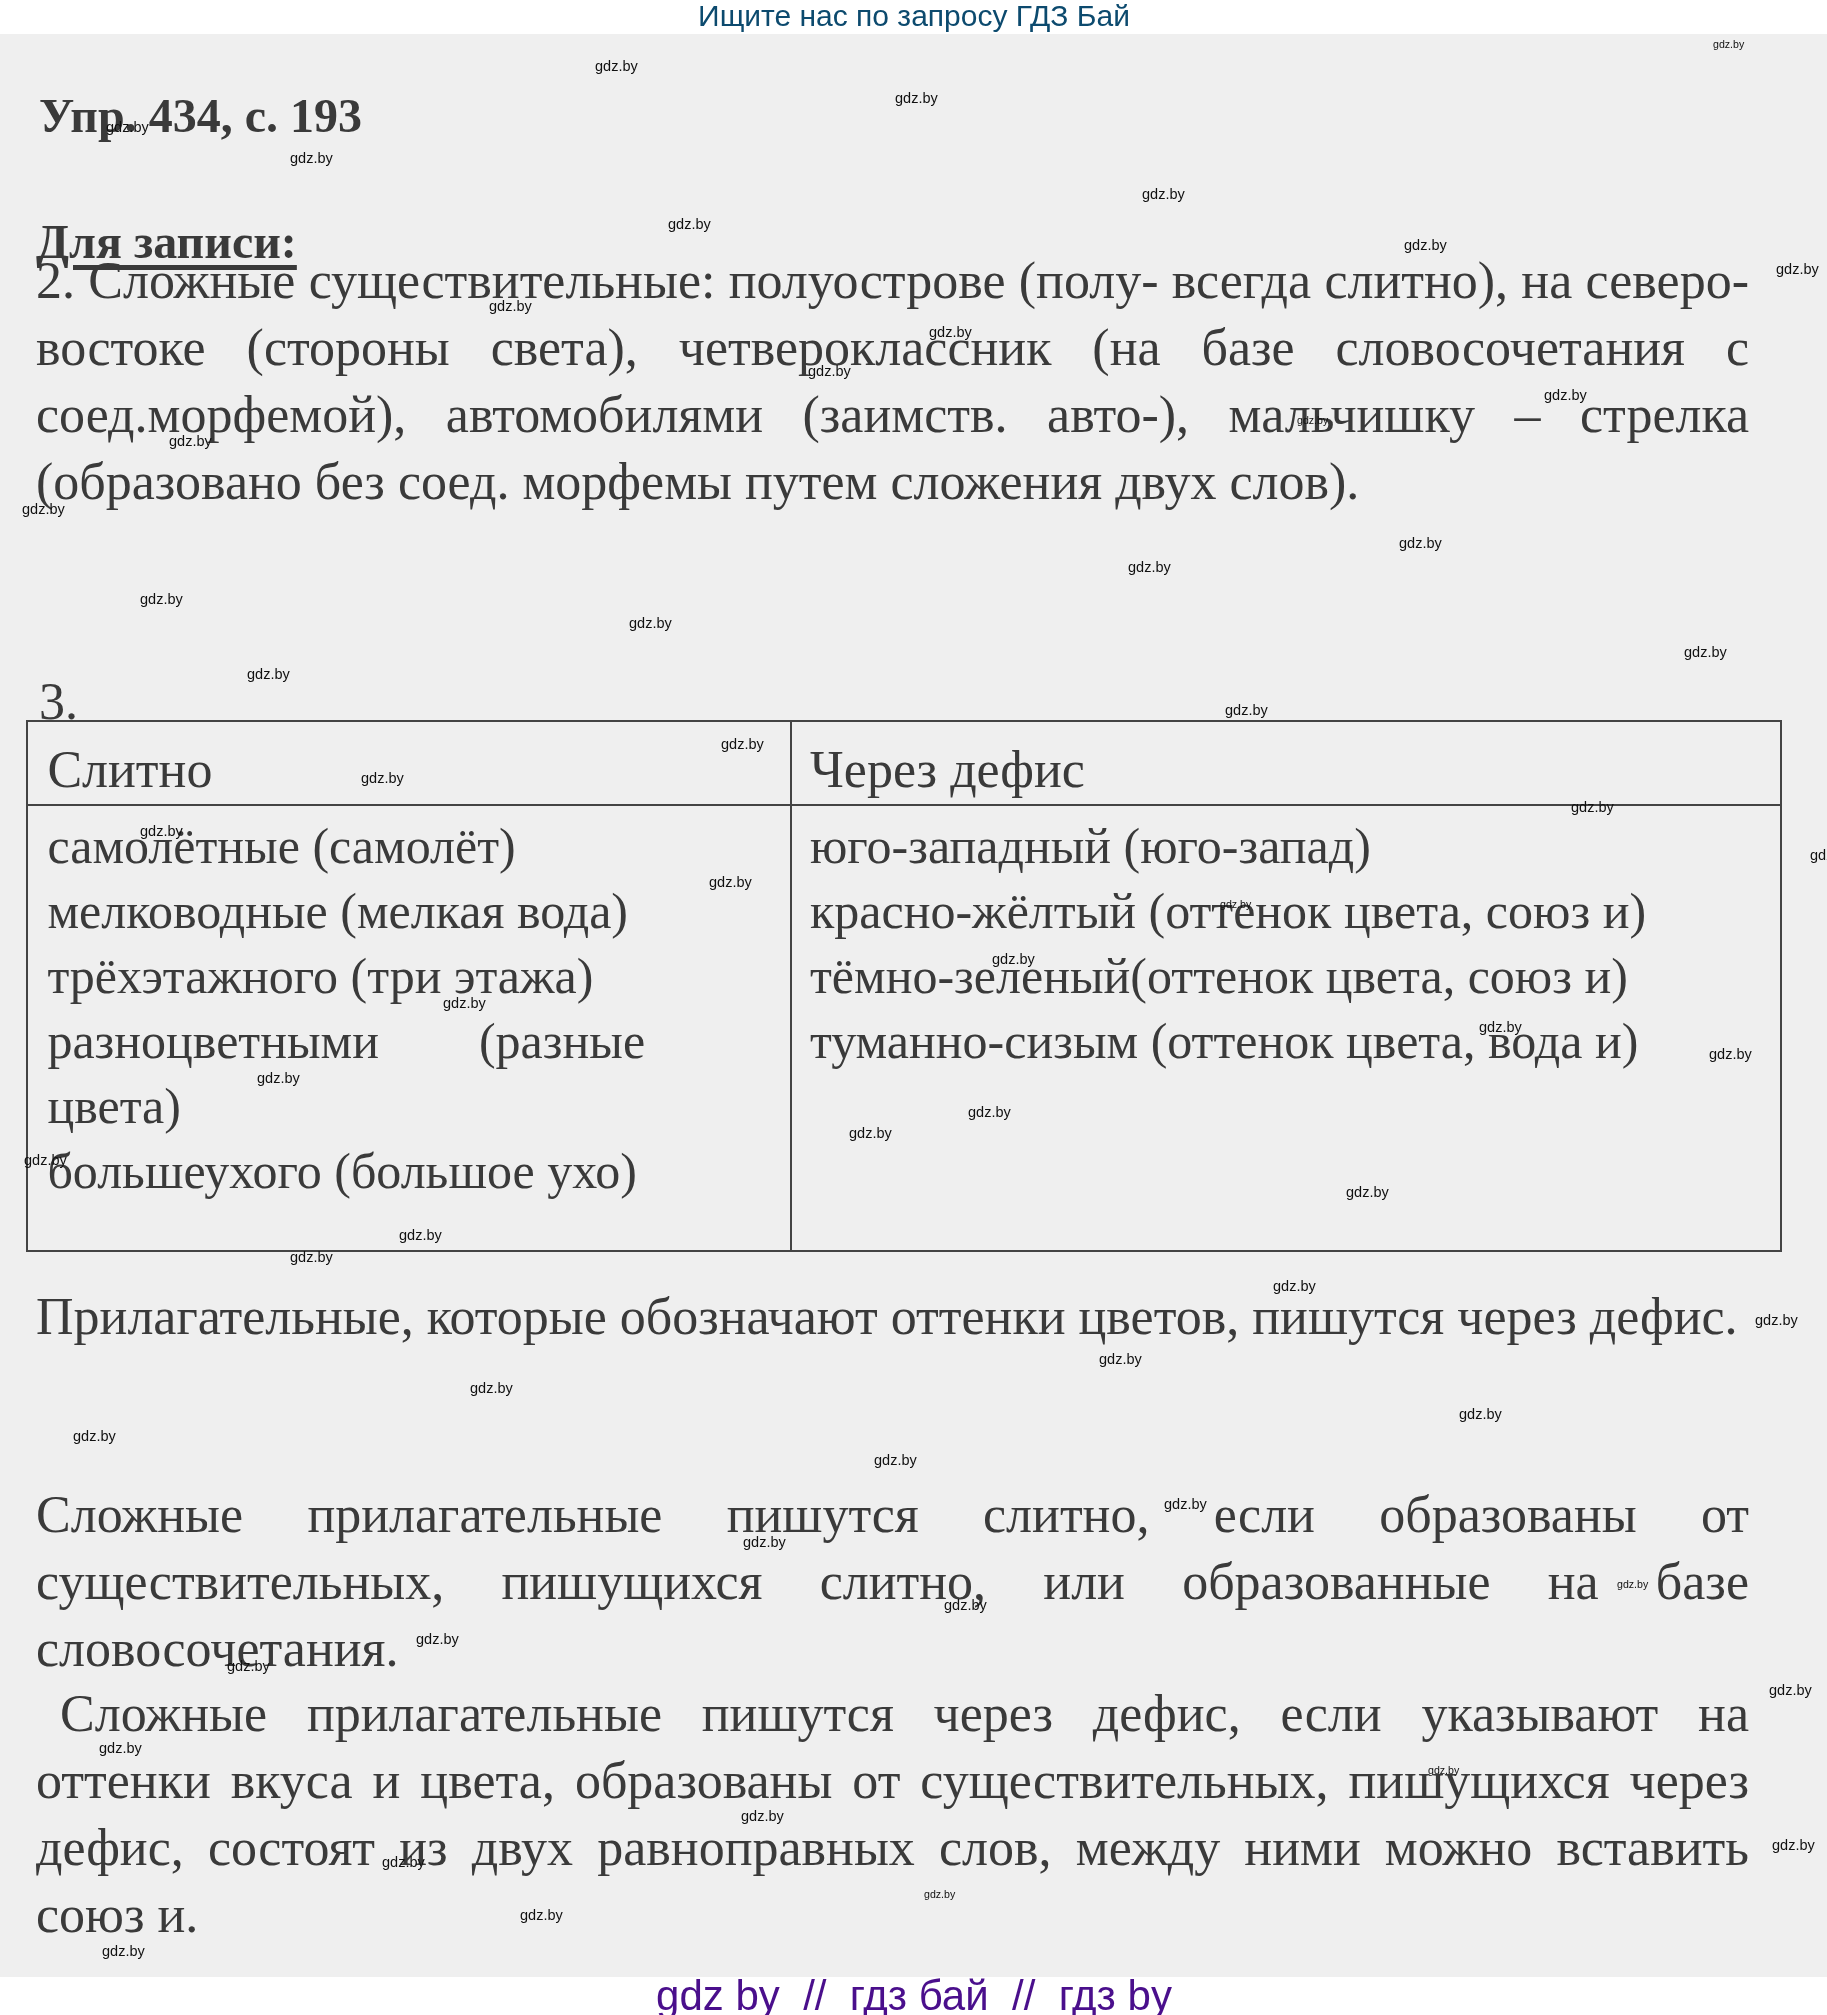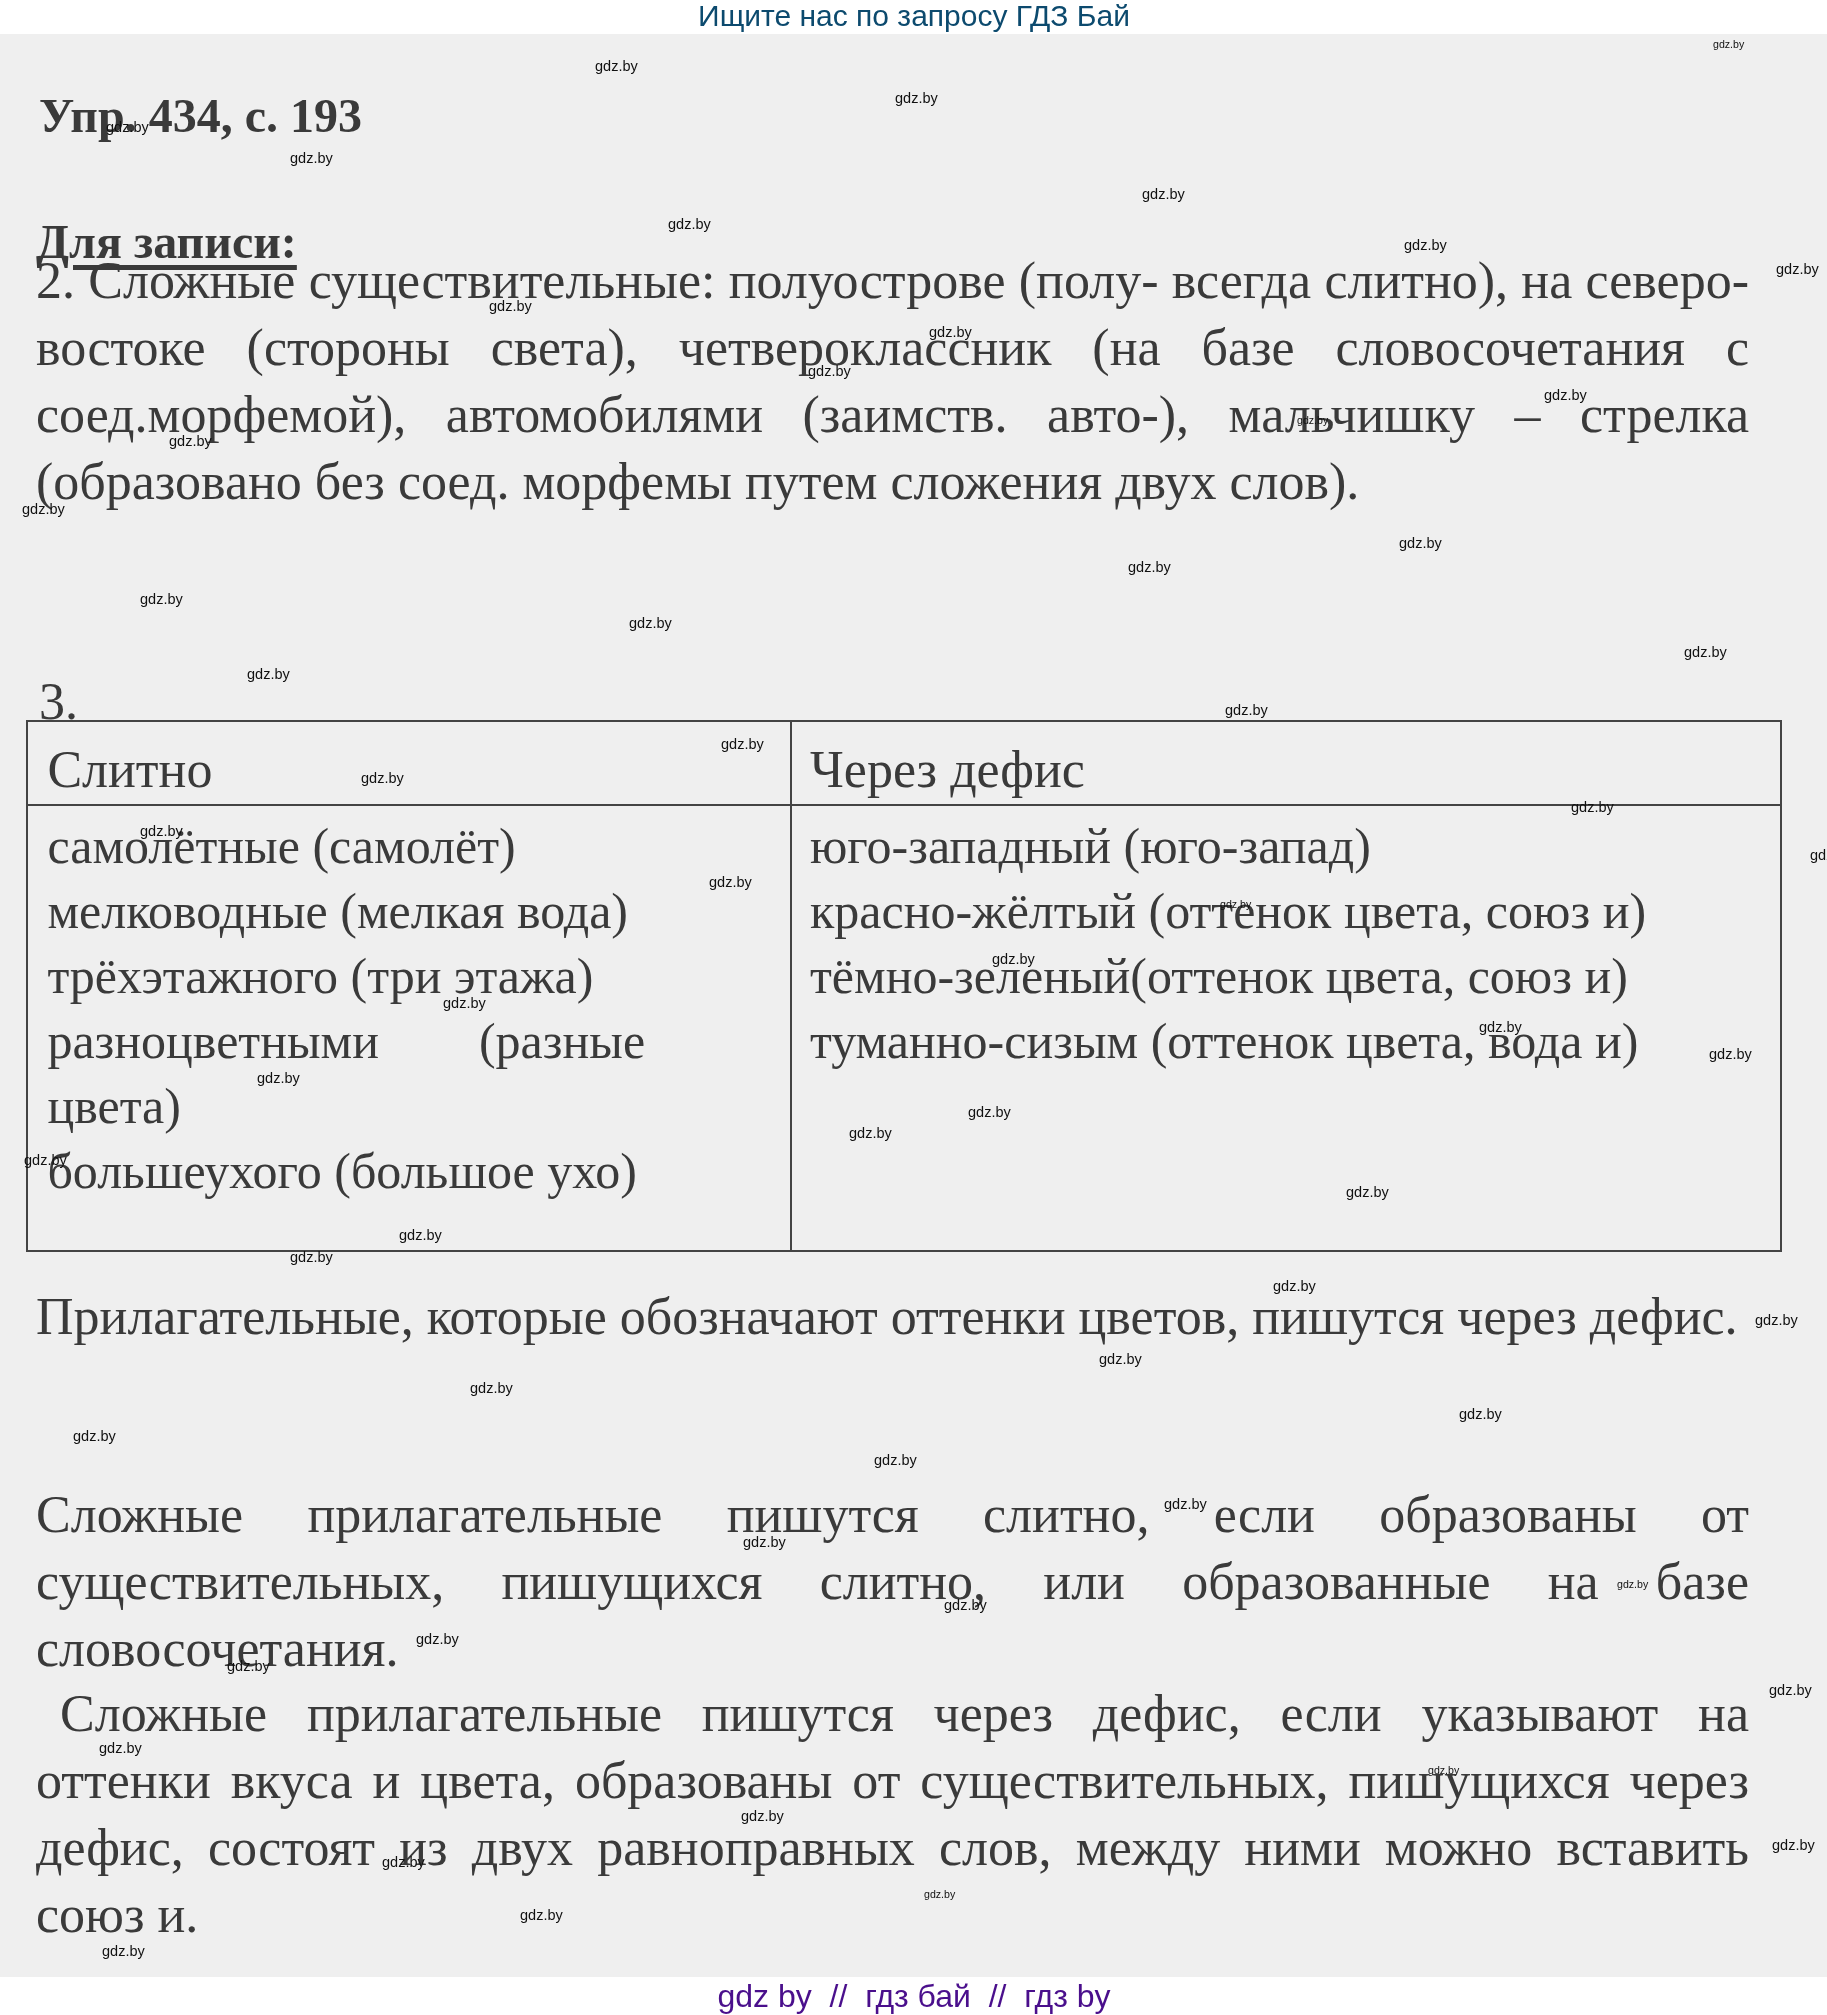--- a/index.html
+++ b/index.html
@@ -16,21 +16,21 @@
     font-size: 30px; line-height: 32px; color: #0c4a6e;
   }
   .page {
     position: absolute; left: 0; top: 34px; width: 1828px; height: 1943px;
     background: #efefef;
   }
   .bottombar {
     position: absolute; left: 0; top: 1977px; width: 1828px; height: 38px;
     background: #ffffff; text-align: center;
     font-family: "Liberation Sans", "DejaVu Sans", sans-serif;
-    font-size: 32px; line-height: 38px; color: #4a0f8c; white-space: pre;
+    font-size: 42px; line-height: 38px; color: #4a0f8c; white-space: pre;
   }
   .t { position: absolute; white-space: nowrap; font-size: 52px; line-height: 58px; }
   .title { left: 39px; top: 53px; font-weight: bold; font-size: 48px; }
   .subtitle { left: 36px; top: 179px; font-weight: bold; font-size: 48px; text-decoration: underline; text-decoration-thickness: 4.8px; text-underline-offset: 6.8px; }
   .para { position: absolute; left: 36px; width: 1713px; font-size: 52px; line-height: 67px; text-align: justify; }
   .num3 { left: 39px; top: 639px; font-size: 52px; }
   .table {
     position: absolute; left: 26px; top: 686px; width: 1756px; height: 532px;
     border: 2.4px solid #444; box-sizing: border-box;
   }

